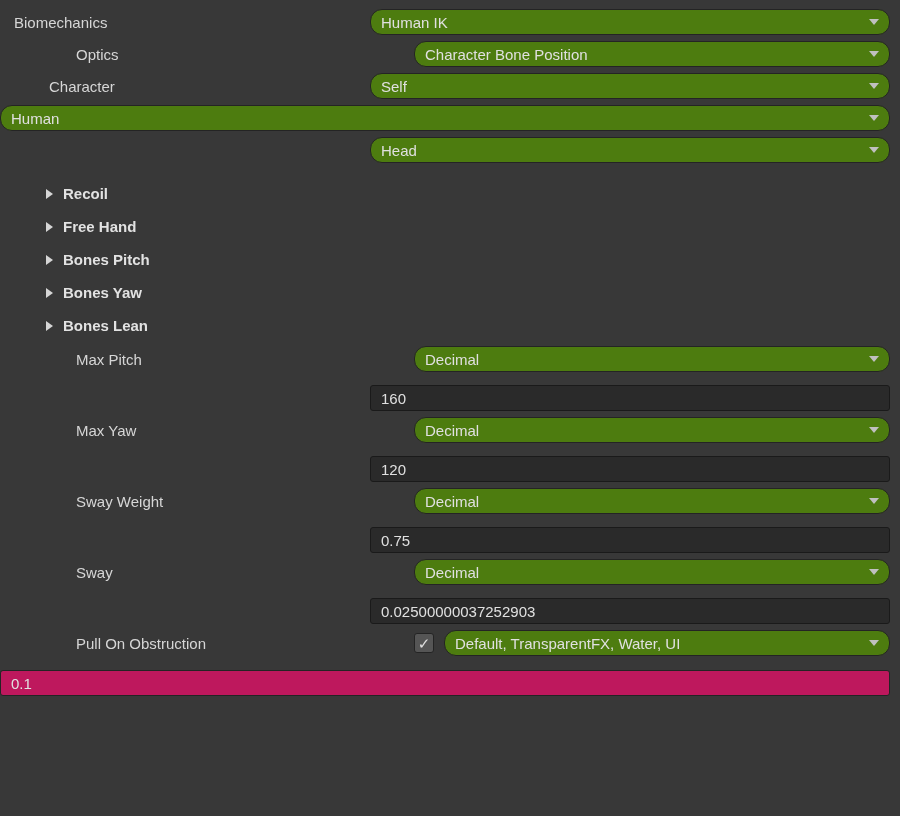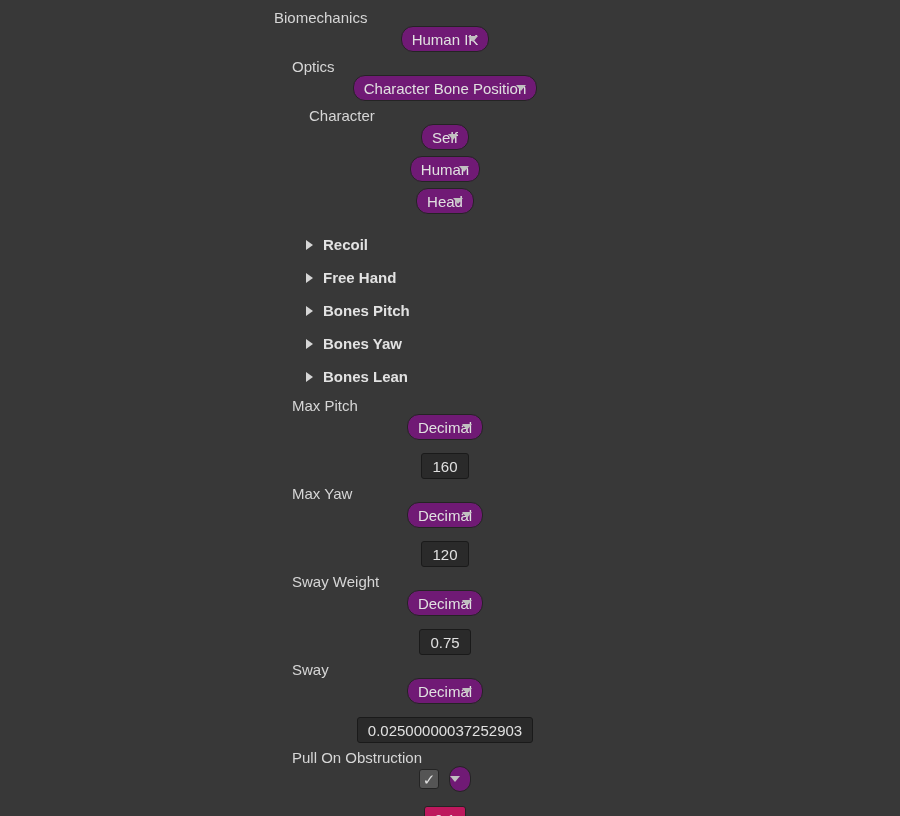--- a/index.html
+++ b/index.html
@@ -11,54 +11,53 @@
     width: 900px;
     height: 816px;
     overflow: hidden;
     padding-top: 6px;
   }
   .row {
     display: flex;
     align-items: center;
     padding: 3px 10px 3px 0;
     min-height: 30px;
-    flex-direction: column;
   }
   .label-col {
     width: 370px;
     flex-shrink: 0;
     display: flex;
     align-items: center;
     padding-left: 14px;
   }
   .field-col {
     flex: 1;
     display: flex;
     align-items: center;
     gap: 4px;
   }
   .indent-0 { padding-left: 14px; }
-  .indent-1 { padding-left: 32px; }
+  .indent-1 { padding-left: 32px; margin-left: 44px; }
   .indent-2 { padding-left: 49px; }
   .foldout-row .label-col {
     padding-left: 46px;
     margin-top: 10px;
   }
   .arrow {
     width: 0; height: 0;
     border-top: 5px solid transparent;
     border-bottom: 5px solid transparent;
     border-left: 7px solid #d6d6d6;
     margin-right: 10px;
     flex-shrink: 0;
   }
   .bold { font-weight: 700; color: #e2e2e2; }
   .dropdown {
     flex: 1;
-    background: #701a75;
+    background: #4d7c0f;
     border: 1px solid #242424;
     border-radius: 12px;
     height: 26px;
     display: flex;
     align-items: center;
     padding: 0 10px;
     color: #e0e0e0;
     position: relative;
     cursor: pointer;
   }
@@ -278,20 +277,21 @@
 
 <div class="row">
   <div class="label-col indent-1">
     <span>Pull On Obstruction</span>
   </div>
   <div class="field-col">
     <div class="checkbox">
       <span>✓</span>
     </div>
     <div class="dropdown">
+      <span>Default, TransparentFX, Water, UI</span>
       <span class="dd-arrow"></span>
     </div>
   </div>
 </div>
 
 <div class="row">
   <div class="field-col">
     <div class="text-input" style="background:#be185d;border-color:#242424;">
       <span>0.1</span>
     </div>

